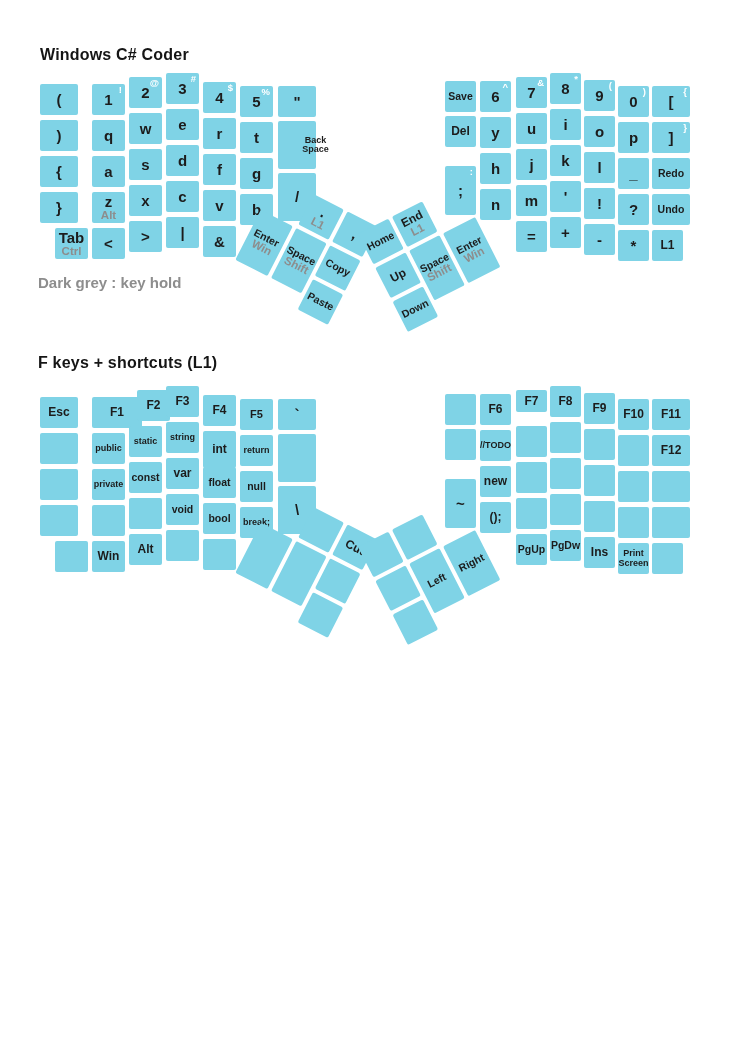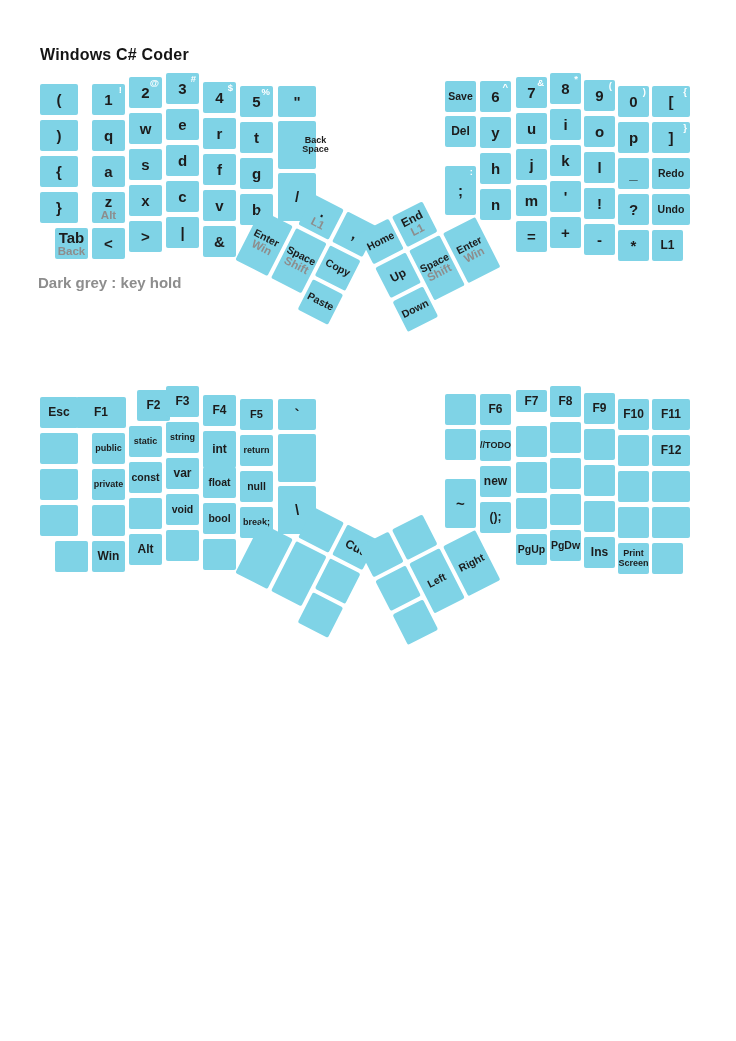--- a/index.html
+++ b/index.html
@@ -20,20 +20,21 @@
   .key .hold{display:block;font-size:11.5px;color:var(--hold,#8d8d8d);margin-top:-1px;font-weight:700;}
   .key .shift{position:absolute;top:0px;right:3px;font-size:9.5px;color:var(--shift,#ffffff);font-weight:700;line-height:1.2;}
   .cluster{position:absolute;transform-origin:0 0;width:0;height:0;overflow:visible;}
 </style>
 </head>
 <body>
 
 <div class="page">
   <div class="title" style="left:40px;top:46px;">Windows C# Coder</div>
   <div class="legend" style="left:38px;top:274px;">Dark grey : key hold</div>
+  <div class="title" style="left:38px;top:354px;">F keys + shortcuts (L1)</div>
   <div class="board">
       <div class="key" style="left: 40px; top: 84px; width: 38px; height: 31px;">
         <span class="tap" style="font-size: 15px;">(</span>
       </div>
       <div class="key" style="left: 92px; top: 84px; width: 33px; height: 31px;">
         <span class="shift">!</span>
         <span class="tap" style="font-size: 15px;">1</span>
       </div>
       <div class="key" style="left: 129px; top: 77px; width: 33px; height: 31px;">
         <span class="shift">@</span>
@@ -110,21 +111,21 @@
         <span class="tap" style="font-size: 15px;">c</span>
       </div>
       <div class="key" style="left: 203px; top: 190px; width: 33px; height: 31px;">
         <span class="tap" style="font-size: 15px;">v</span>
       </div>
       <div class="key" style="left: 240px; top: 194px; width: 33px; height: 31px;">
         <span class="tap" style="font-size: 15px;">b</span>
       </div>
       <div class="key" style="left: 55px; top: 228px; width: 33px; height: 31px;">
         <span class="tap" style="font-size: 15px;">Tab</span>
-        <span class="hold">Back</span>
+        <span class="hold">Ctrl</span>
       </div>
       <div class="key" style="left: 92px; top: 228px; width: 33px; height: 31px;">
         <span class="tap" style="font-size: 15px;">&lt;</span>
       </div>
       <div class="key" style="left: 129px; top: 221px; width: 33px; height: 31px;">
         <span class="tap" style="font-size: 15px;">&gt;</span>
       </div>
       <div class="key" style="left: 166px; top: 217px; width: 33px; height: 31px;">
         <span class="tap" style="font-size: 15px;">|</span>
       </div>
@@ -279,21 +280,21 @@
         </div>
         <div class="key" style="left: 0px; top: 76px; width: 34px; height: 34px;">
           <span class="tap" style="font-size: 10.5px;">Down</span>
         </div>
       </div>
     </div>
   <div class="board">
       <div class="key" style="left: 40px; top: 397px; width: 38px; height: 31px;">
         <span class="tap" style="font-size: 12px;">Esc</span>
       </div>
-      <div class="key" style="left: 76px; top: 397px; width: 50px; height: 31px;">
+      <div class="key" style="left: 92px; top: 397px; width: 50px; height: 31px;">
         <span class="tap" style="font-size: 12px;">F1</span>
       </div>
       <div class="key" style="left: 129px; top: 390px; width: 33px; height: 31px; margin-left: 8px;">
         <span class="tap" style="font-size: 12px;">F2</span>
       </div>
       <div class="key" style="left: 166px; top: 386px; width: 33px; height: 31px;">
         <span class="tap" style="font-size: 12px;">F3</span>
       </div>
       <div class="key" style="left: 203px; top: 395px; width: 33px; height: 31px;">
         <span class="tap" style="font-size: 12px;">F4</span>

